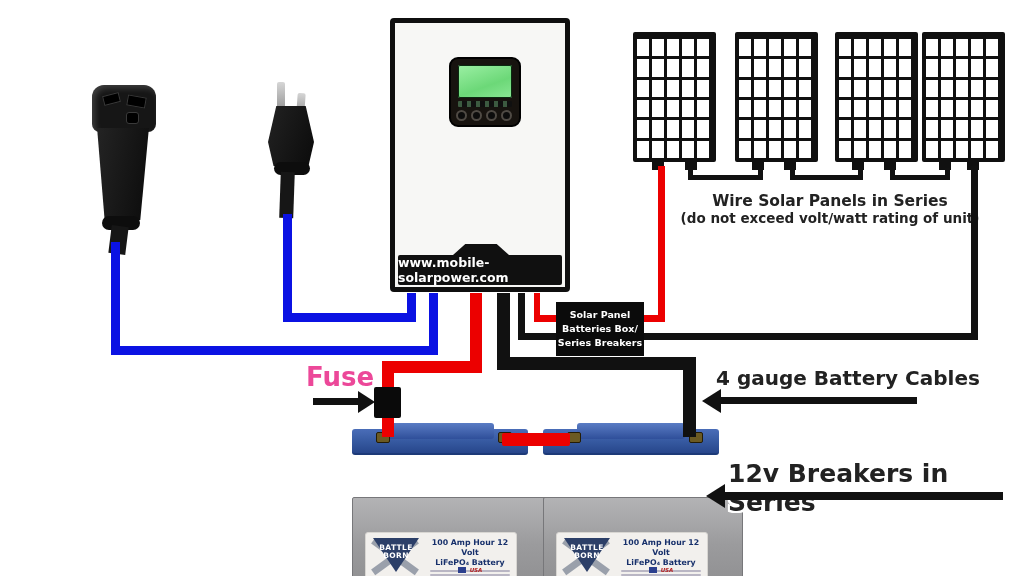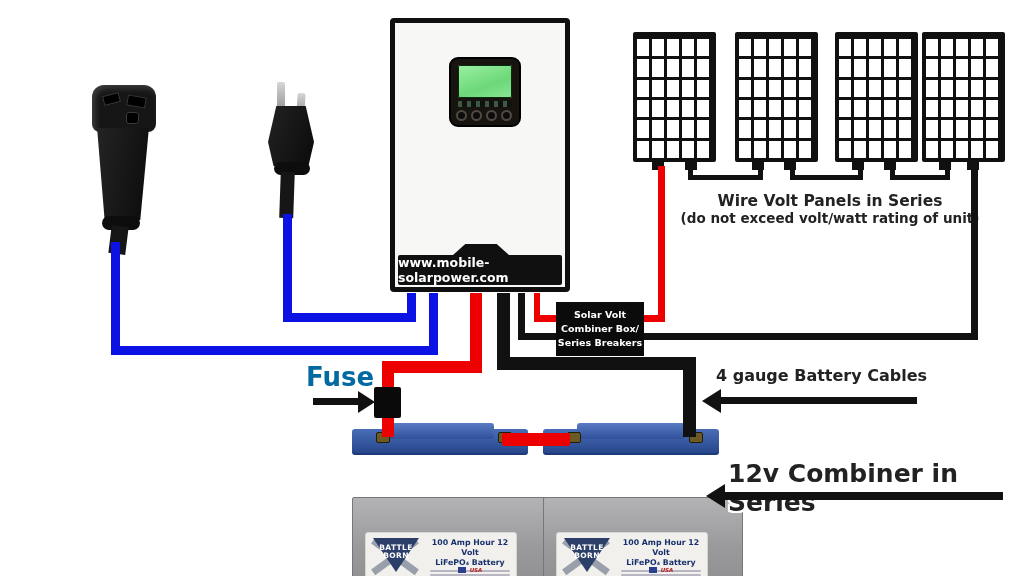--- a/index.html
+++ b/index.html
@@ -125,21 +125,21 @@
   <div class="wire blk" style="left:688px;top:168px;width:5px;height:12px"></div>
   <div class="wire blk" style="left:688px;top:175px;width:75px;height:5px"></div>
   <div class="wire blk" style="left:758px;top:168px;width:5px;height:12px"></div>
   <div class="wire blk" style="left:790px;top:168px;width:5px;height:12px"></div>
   <div class="wire blk" style="left:790px;top:175px;width:73px;height:5px"></div>
   <div class="wire blk" style="left:858px;top:168px;width:5px;height:12px"></div>
   <div class="wire blk" style="left:890px;top:168px;width:5px;height:12px"></div>
   <div class="wire blk" style="left:890px;top:175px;width:60px;height:5px"></div>
   <div class="wire blk" style="left:945px;top:168px;width:5px;height:12px"></div>
 
-  <div class="abs dark-label" style="left:650px;top:192px;width:360px;text-align:center;font-size:15.5px">Wire Volt Panels in Series</div>
+  <div class="abs dark-label" style="left:650px;top:192px;width:360px;text-align:center;font-size:15.5px">Wire Solar Panels in Series</div>
   <div class="abs dark-label" style="left:650px;top:210px;width:360px;text-align:center;font-size:13.5px">(do not exceed volt/watt rating of unit)</div>
 
   <div class="battery" style="left:352px">
     <div class="bat-top"></div>
     <div class="bat-plateau"></div>
     <div class="bat-terminal" style="left:24px"></div>
     <div class="bat-terminal" style="left:146px"></div>
     <div class="bat-body">
       <div class="bat-ribs"></div>
       <div class="bat-label">
@@ -258,31 +258,31 @@
       <div class="inv-btn" style="left:35px"></div>
       <div class="inv-btn" style="left:50px"></div>
     </div>
     <div class="inv-trap"></div>
     <div class="inv-band">
       <span>www.mobile-solarpower.com</span>
     </div>
   </div>
 
   <div class="combiner">
-    <div>Solar Volt</div>
-    <div>Combiner Box/</div>
+    <div>Solar Panel</div>
+    <div>Batteries Box/</div>
     <div>Series Breakers</div>
   </div>
 
 
-  <div class="abs dark-label" style="left:306px;top:362px;font-size:26px;color:#0369a1">Fuse</div>
+  <div class="abs dark-label" style="left:306px;top:362px;font-size:26px;color:#ec4899">Fuse</div>
   <div class="shaft" style="left:313px;top:398px;width:47px;height:7px"></div>
   <div class="head-right" style="left:358px;top:391px"></div>
 
-  <div class="abs dark-label" style="left:716px;top:366px;font-size:16px">4 gauge Battery Cables</div>
+  <div class="abs dark-label" style="left:716px;top:366px;font-size:20px">4 gauge Battery Cables</div>
   <div class="head-left" style="left:702px;top:389px"></div>
   <div class="shaft" style="left:719px;top:397px;width:198px;height:7px"></div>
 
-  <div class="abs dark-label" style="left:728px;top:459px;font-size:25px">12v Combiner in Series</div>
+  <div class="abs dark-label" style="left:728px;top:459px;font-size:25px">12v Breakers in Series</div>
   <div class="head-left" style="left:706px;top:484px"></div>
   <div class="shaft" style="left:724px;top:492px;width:279px;height:8px"></div>
 
 </div>
 
 </body></html>

